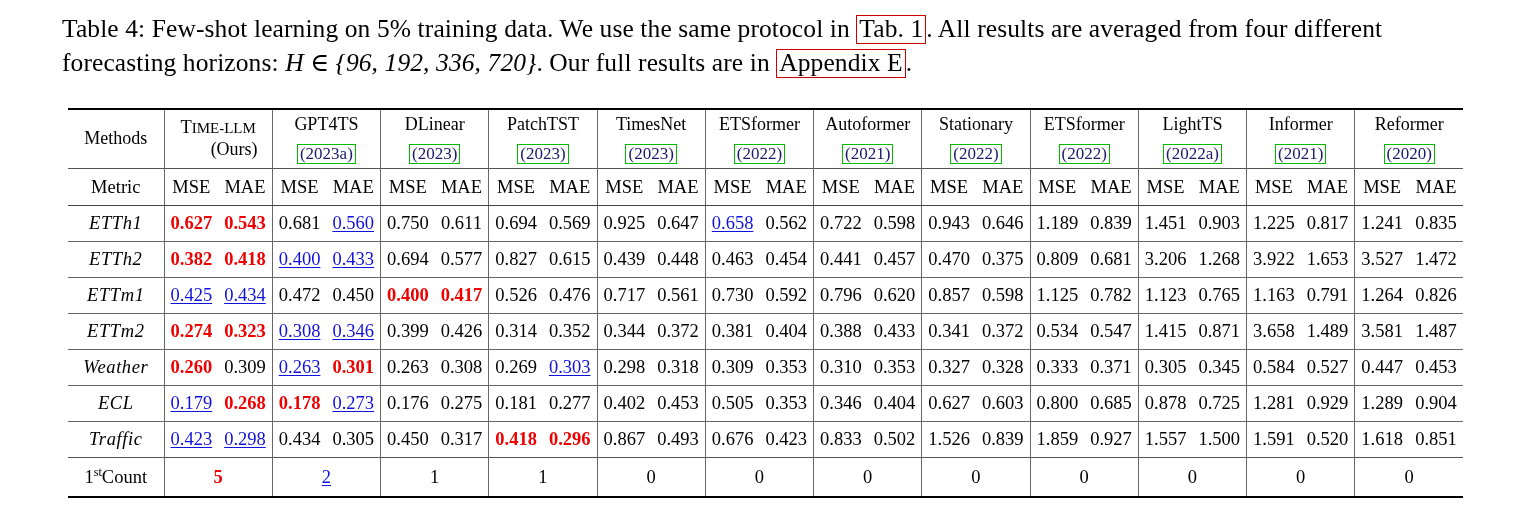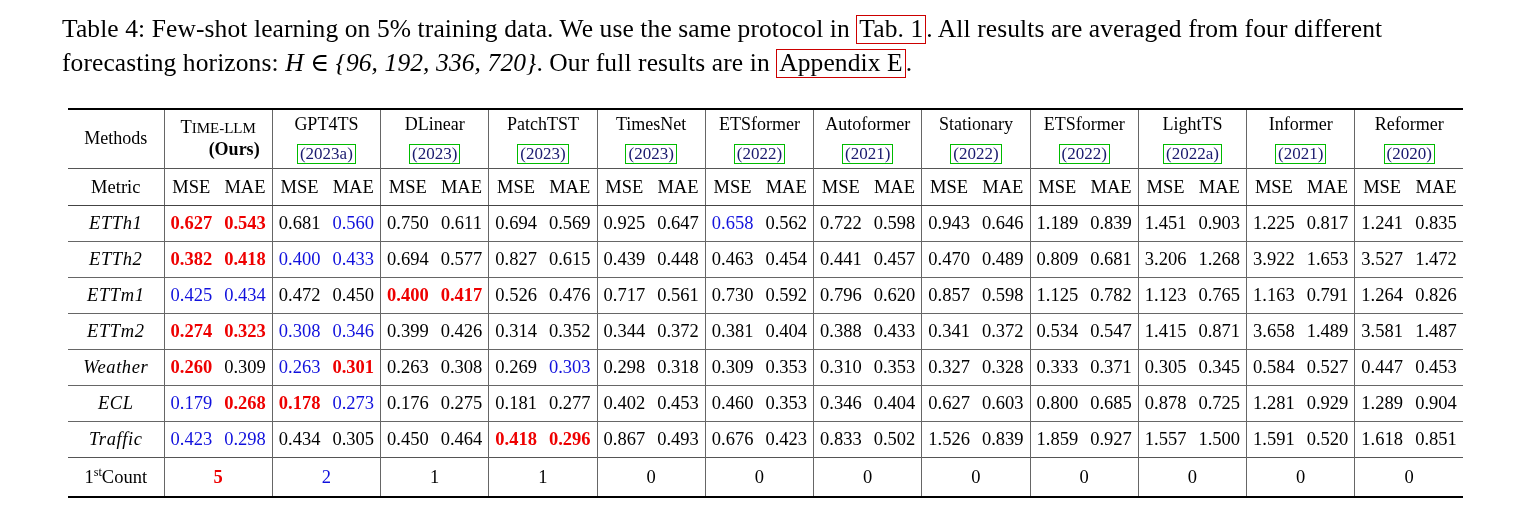--- a/index.html
+++ b/index.html
@@ -101,38 +101,39 @@
   }
   sup.ordinal { font-size: 0.66em; vertical-align: super; text-align: right; }
 
   .mname {
     display: block;
     font-size: 18px;
     white-space: nowrap;
   }
   .smallcaps-first { font-size: 18.5px; }
   .smallcaps { font-size: 15px; }
-  .ours { font-weight: bold; display: block; font-size: 18px; margin-left: 32px; }
+  .ours { font-weight: normal; display: block; font-size: 18px; margin-left: 32px; }
   .year {
     display: inline-block;
     border: 1.3px solid #00bb00;
     color: #1a1a6e;
     font-size: 17px;
     padding: 0px 2px 0px 2px;
     line-height: 1.05;
     margin-top: 9px;
   }
   .yearwrap { display: block; }
 
   .best {
     color: #ee0000;
     font-weight: bold;
   }
   .second {
     color: #1111dd;
+    text-decoration: underline;
     text-underline-offset: 2px;
   }
   .cellnum { display: inline-block; }
 </style>
 </head>
 <body>
 
 <div class="page">
 
   <div class="caption">
@@ -287,21 +288,21 @@
             <td><span class="cellnum">0.577</span></td>
             <td class="vsep"><span class="cellnum">0.827</span></td>
             <td><span class="cellnum">0.615</span></td>
             <td class="vsep"><span class="cellnum">0.439</span></td>
             <td><span class="cellnum">0.448</span></td>
             <td class="vsep"><span class="cellnum">0.463</span></td>
             <td><span class="cellnum">0.454</span></td>
             <td class="vsep"><span class="cellnum">0.441</span></td>
             <td><span class="cellnum">0.457</span></td>
             <td class="vsep"><span class="cellnum">0.470</span></td>
-            <td><span class="cellnum">0.489</span></td>
+            <td><span class="cellnum">0.375</span></td>
             <td class="vsep"><span class="cellnum">0.809</span></td>
             <td><span class="cellnum">0.681</span></td>
             <td class="vsep"><span class="cellnum">3.206</span></td>
             <td><span class="cellnum">1.268</span></td>
             <td class="vsep"><span class="cellnum">3.922</span></td>
             <td><span class="cellnum">1.653</span></td>
             <td class="vsep"><span class="cellnum">3.527</span></td>
             <td><span class="cellnum">1.472</span></td>
           </tr>
           <tr class="data-row">
@@ -390,21 +391,21 @@
             <td class="vsep"><span class="cellnum second">0.179</span></td>
             <td><span class="cellnum best">0.268</span></td>
             <td class="vsep"><span class="cellnum best">0.178</span></td>
             <td><span class="cellnum second">0.273</span></td>
             <td class="vsep"><span class="cellnum">0.176</span></td>
             <td><span class="cellnum">0.275</span></td>
             <td class="vsep"><span class="cellnum">0.181</span></td>
             <td><span class="cellnum">0.277</span></td>
             <td class="vsep"><span class="cellnum">0.402</span></td>
             <td><span class="cellnum">0.453</span></td>
-            <td class="vsep"><span class="cellnum">0.460</span></td>
+            <td class="vsep"><span class="cellnum">0.505</span></td>
             <td><span class="cellnum">0.353</span></td>
             <td class="vsep"><span class="cellnum">0.346</span></td>
             <td><span class="cellnum">0.404</span></td>
             <td class="vsep"><span class="cellnum">0.627</span></td>
             <td><span class="cellnum">0.603</span></td>
             <td class="vsep"><span class="cellnum">0.800</span></td>
             <td><span class="cellnum">0.685</span></td>
             <td class="vsep"><span class="cellnum">0.878</span></td>
             <td><span class="cellnum">0.725</span></td>
             <td class="vsep"><span class="cellnum">1.281</span></td>
@@ -412,21 +413,21 @@
             <td class="vsep"><span class="cellnum">1.289</span></td>
             <td><span class="cellnum">0.904</span></td>
           </tr>
           <tr class="data-row">
             <td class="rowlabel">Traffic</td>
             <td class="vsep"><span class="cellnum second">0.423</span></td>
             <td><span class="cellnum second">0.298</span></td>
             <td class="vsep"><span class="cellnum">0.434</span></td>
             <td><span class="cellnum">0.305</span></td>
             <td class="vsep"><span class="cellnum">0.450</span></td>
-            <td><span class="cellnum">0.464</span></td>
+            <td><span class="cellnum">0.317</span></td>
             <td class="vsep"><span class="cellnum best">0.418</span></td>
             <td><span class="cellnum best">0.296</span></td>
             <td class="vsep"><span class="cellnum">0.867</span></td>
             <td><span class="cellnum">0.493</span></td>
             <td class="vsep"><span class="cellnum">0.676</span></td>
             <td><span class="cellnum">0.423</span></td>
             <td class="vsep"><span class="cellnum">0.833</span></td>
             <td><span class="cellnum">0.502</span></td>
             <td class="vsep"><span class="cellnum">1.526</span></td>
             <td><span class="cellnum">0.839</span></td>

